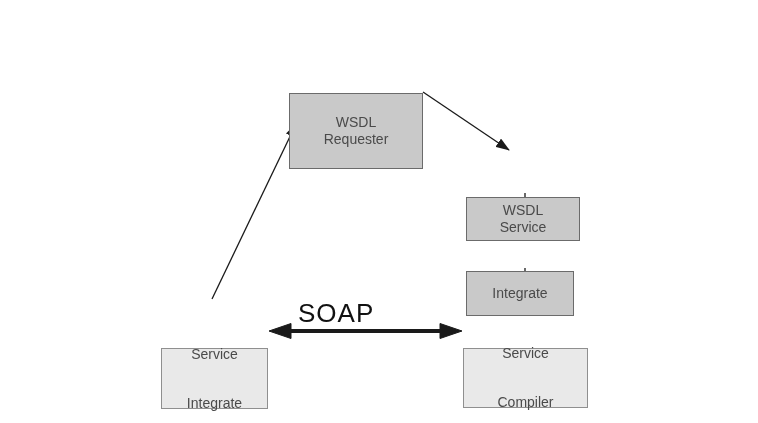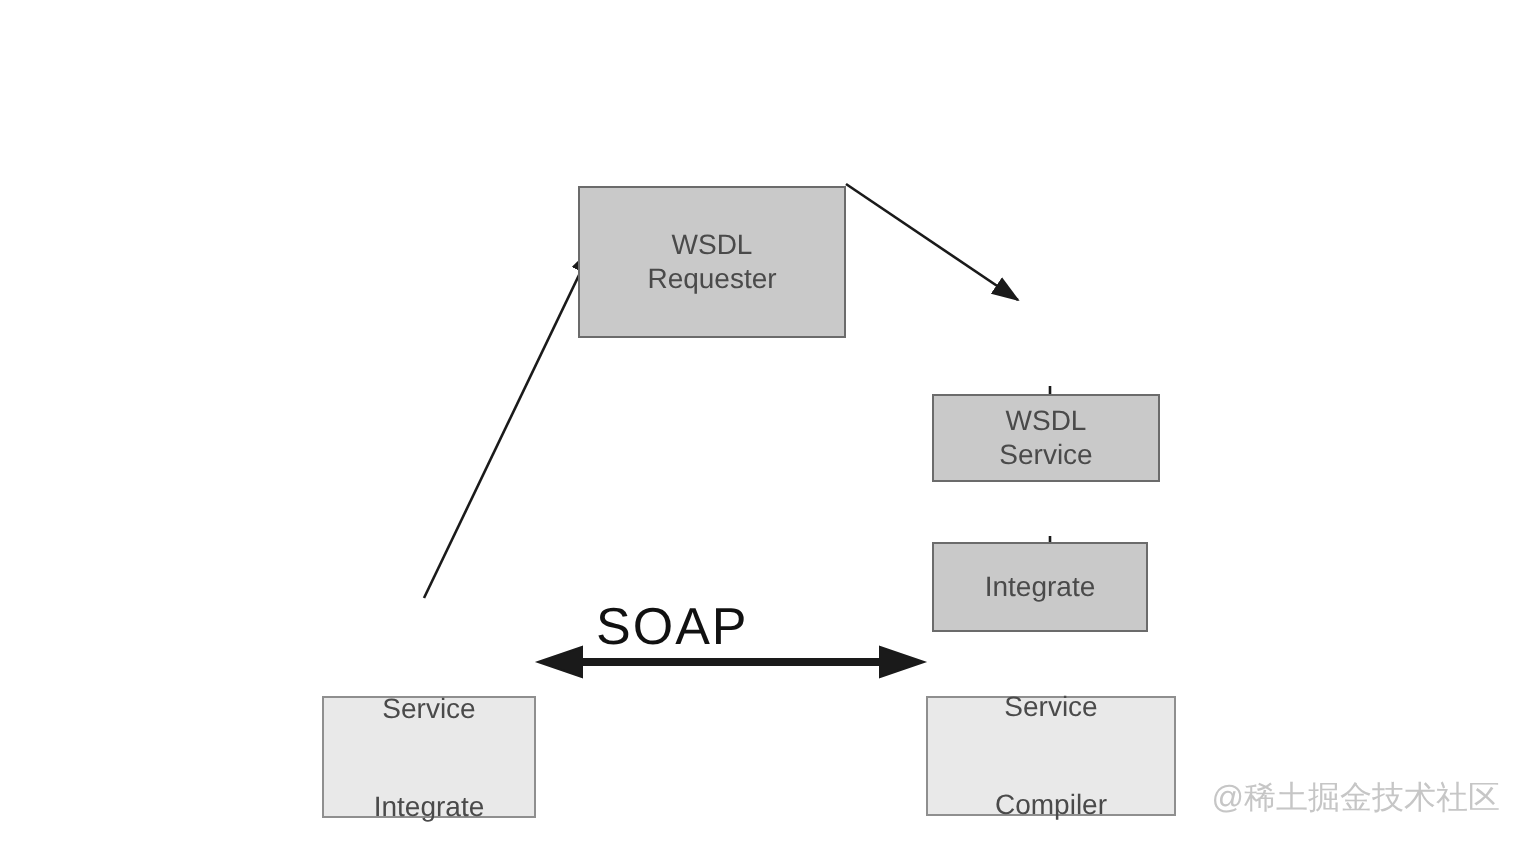--- a/index.html
+++ b/index.html
@@ -118,15 +118,14 @@
     <span>Integrate</span>
   </div>
 
   <div class="node node-light" id="node-service-requester">
     <span>Service</span>
     <span>Compiler</span>
   </div>
 
   <div class="soap-label">SOAP</div>
 
-  <div class="watermark">@稀土掘金技术社区</div>
 
 </div>
 
 </body></html>

